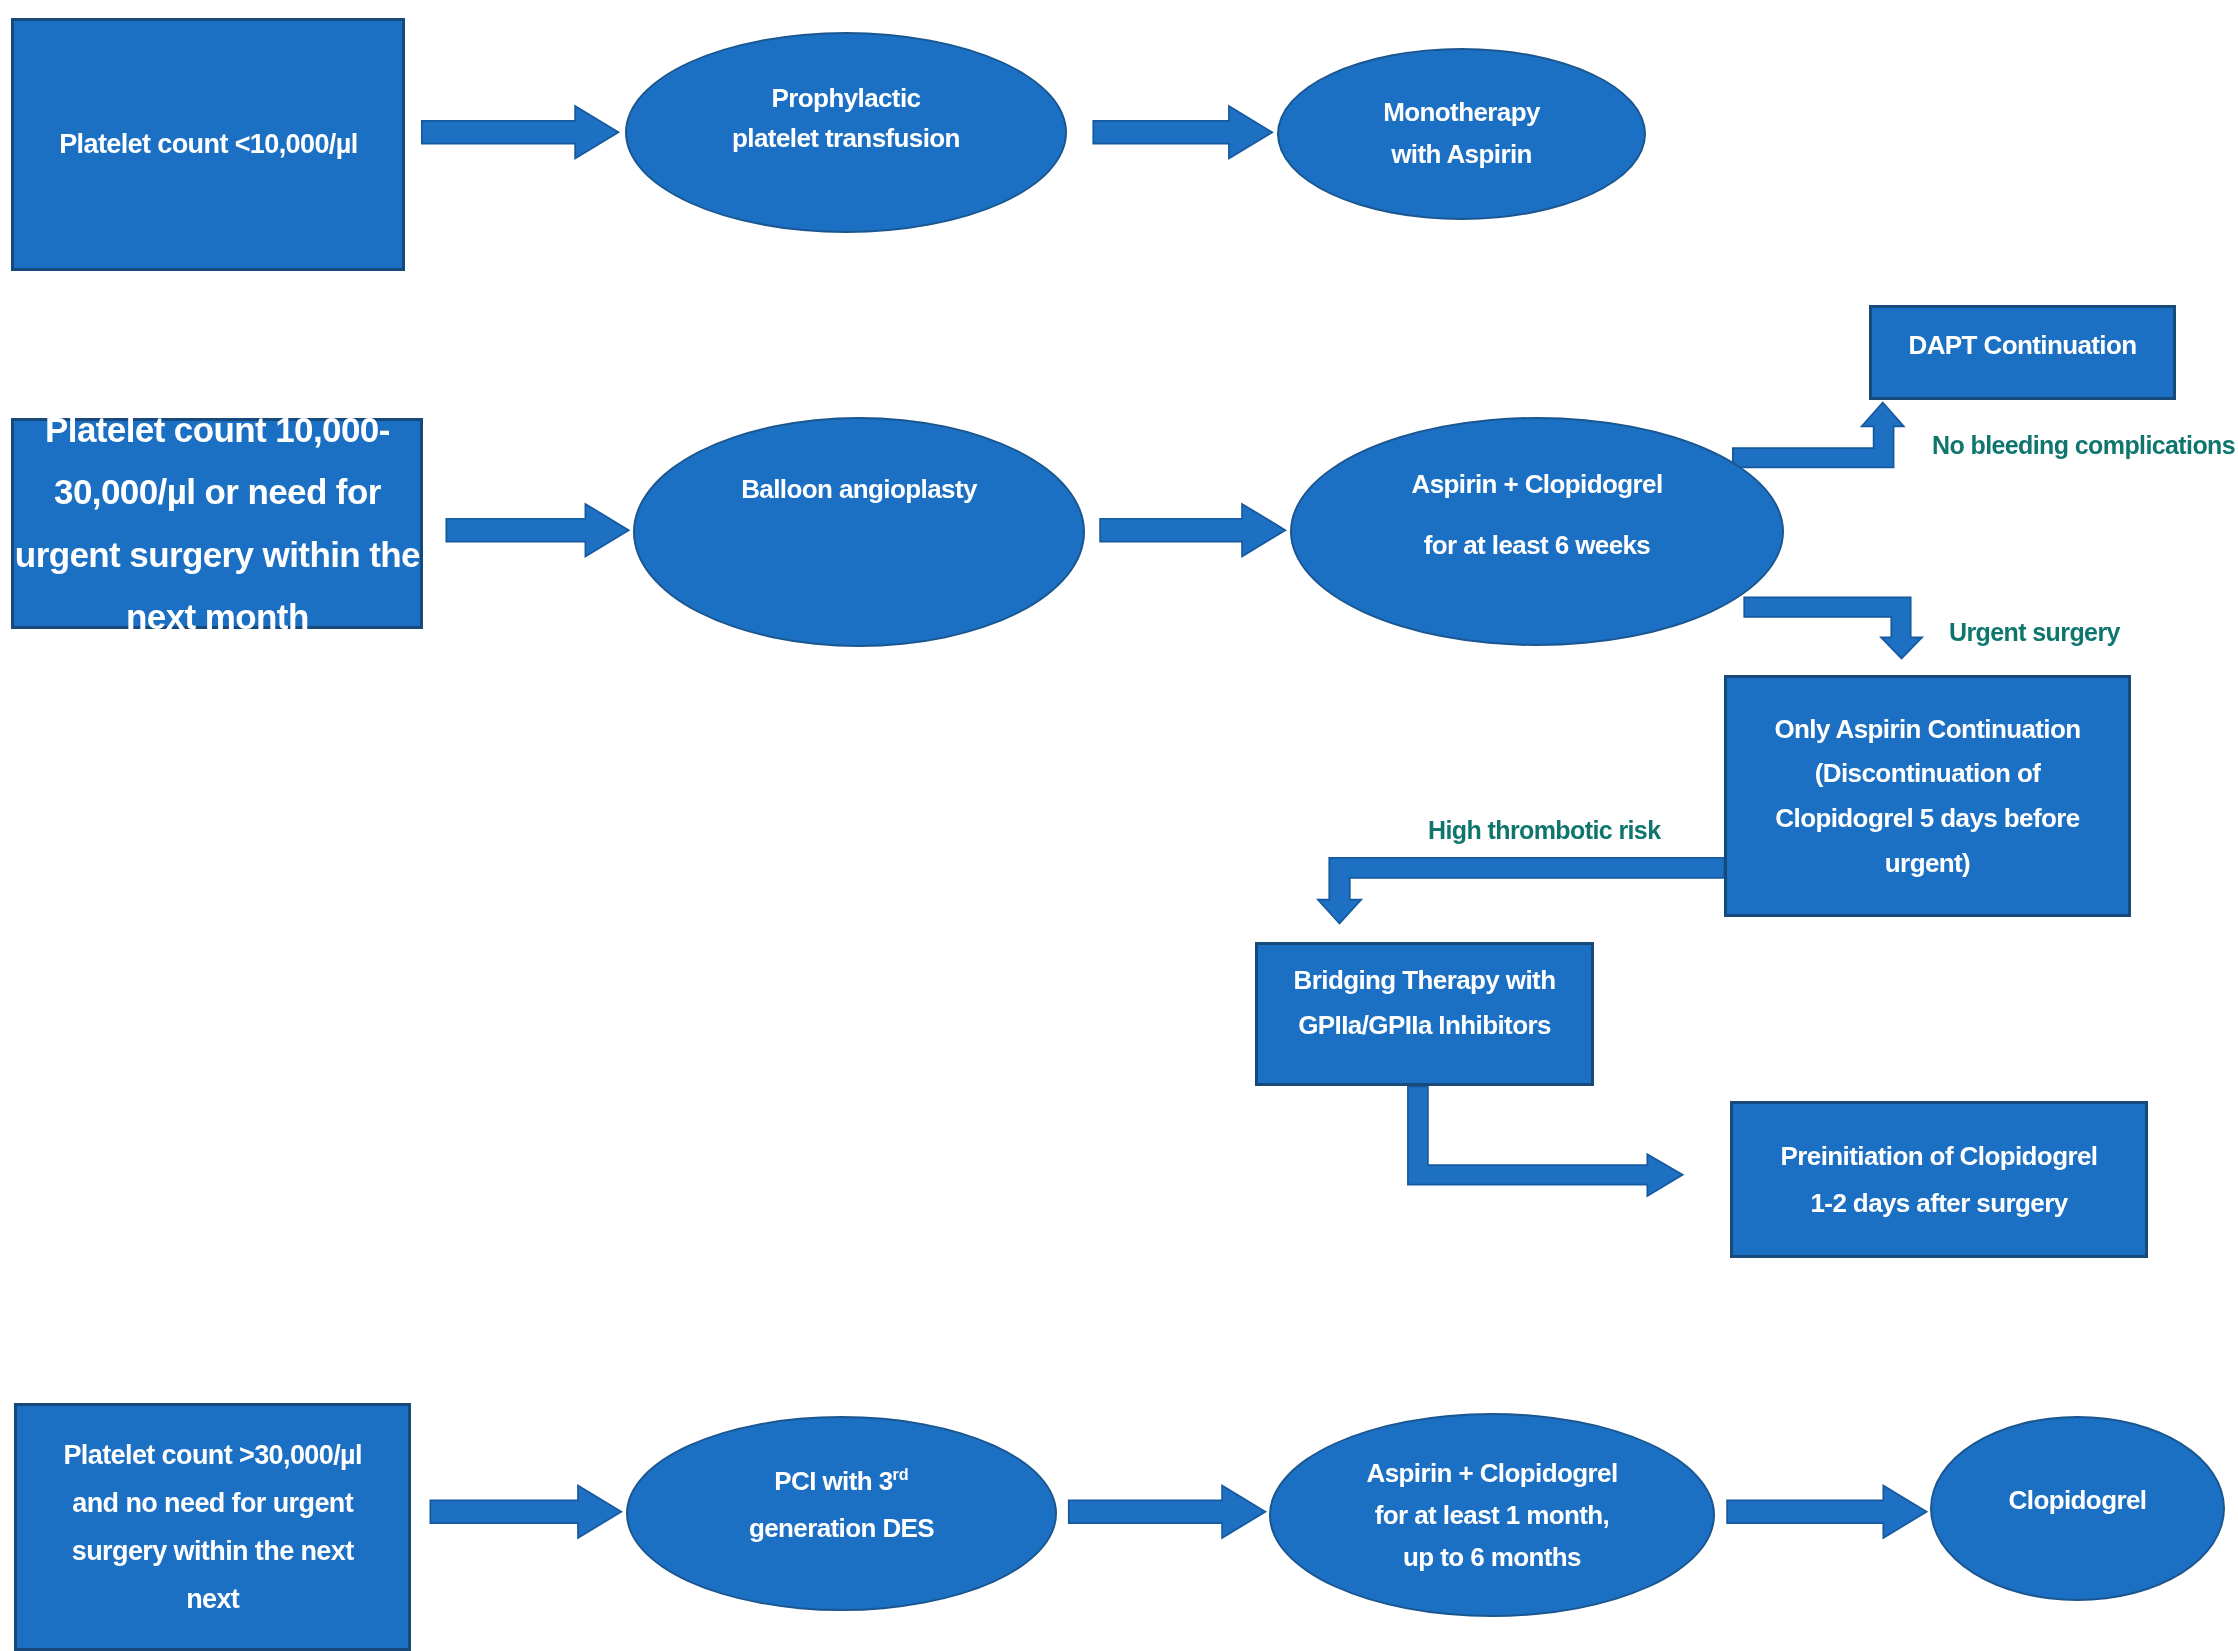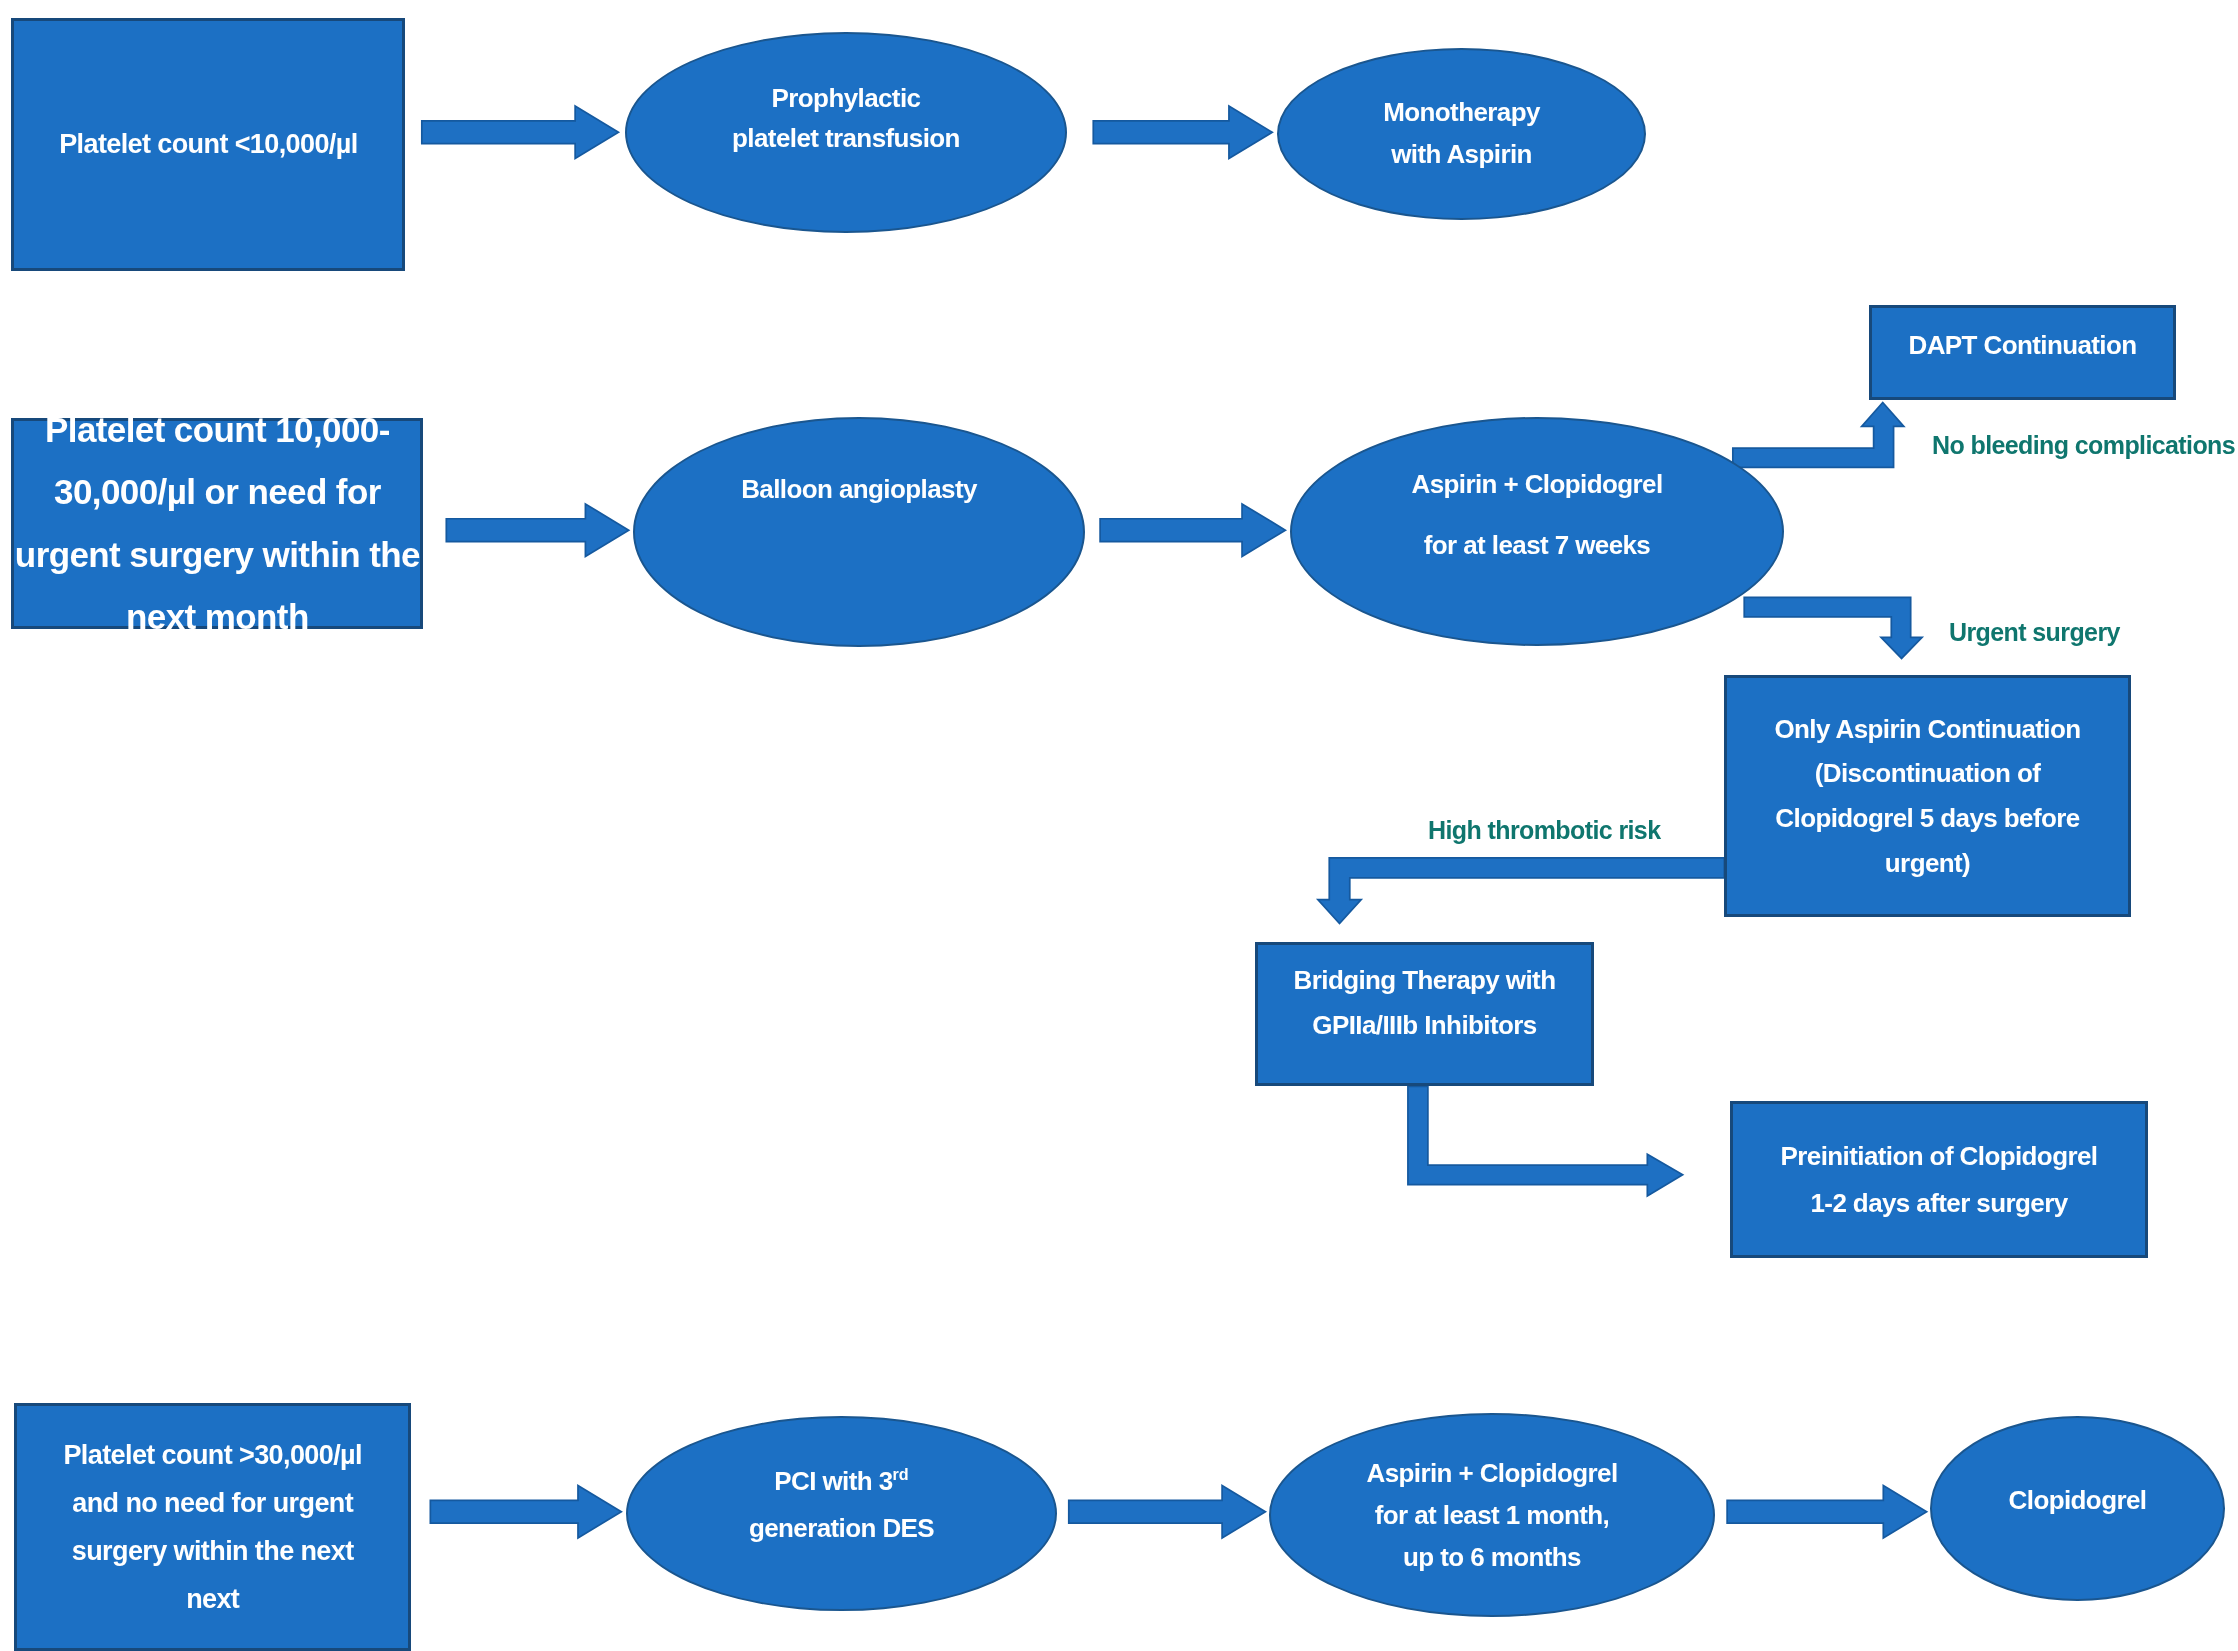--- a/index.html
+++ b/index.html
@@ -114,33 +114,33 @@
     <span class="line">urgent surgery within the</span>
     <span class="line">next month</span>
   </div>
 
   <div class="node ellipse" id="balloon">
     <span class="line">Balloon angioplasty</span>
   </div>
 
   <div class="node ellipse" id="asp2w">
     <span class="line">Aspirin + Clopidogrel</span>
-    <span class="line" style="margin-top:25px;">for at least 7 weeks</span>
+    <span class="line" style="margin-top:25px;">for at least 6 weeks</span>
   </div>
 
   <div class="node rect" id="onlyAspirin">
     <span class="line">Only Aspirin Continuation</span>
     <span class="line gap">(Discontinuation of</span>
     <span class="line">Clopidogrel 5 days before</span>
     <span class="line">urgent)</span>
   </div>
 
   <div class="node rect" id="bridging">
     <span class="line">Bridging Therapy with</span>
-    <span class="line">GPIIa/IIIb Inhibitors</span>
+    <span class="line">GPIIa/GPIIa Inhibitors</span>
   </div>
 
   <div class="node rect" id="preinit">
     <span class="line">Preinitiation of Clopidogrel</span>
     <span class="line">1-2 days after surgery</span>
   </div>
 
   <div class="node rect" id="box3">
     <span class="line">Platelet count &gt;30,000/µl</span>
     <span class="line">and no need for urgent</span>

